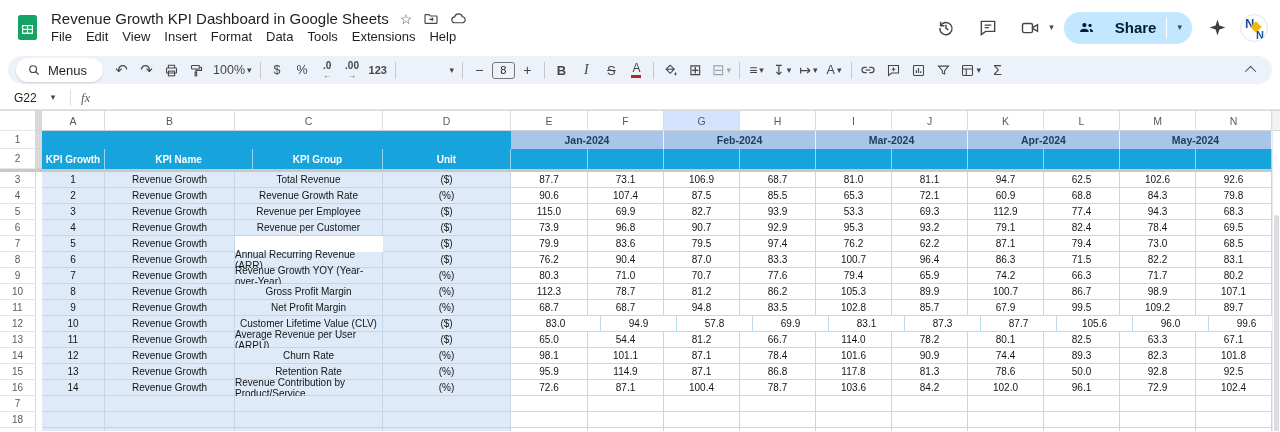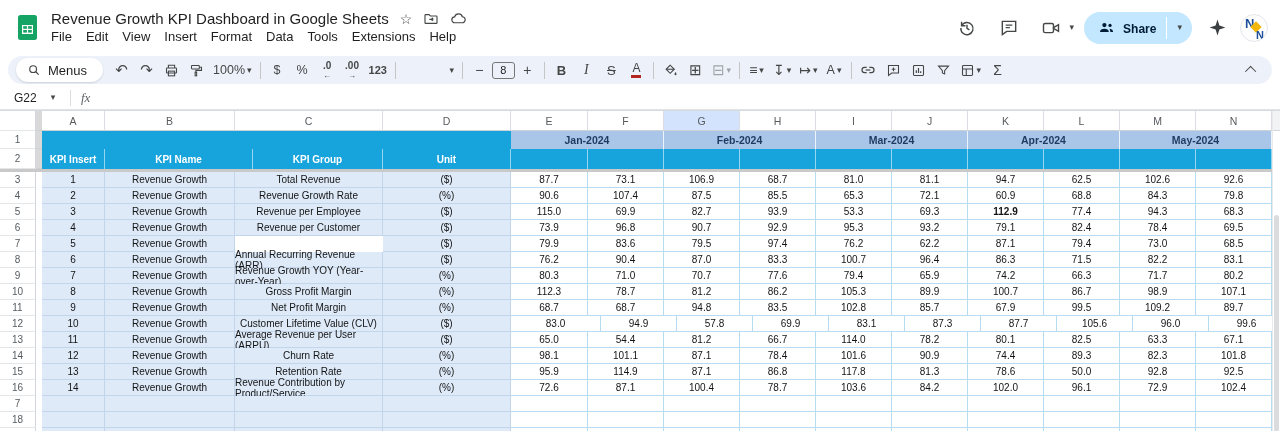--- a/index.html
+++ b/index.html
@@ -15,22 +15,22 @@
   .t-icon { color:#444746; font-size:14px; display:flex; align-items:center; cursor:pointer; }
   .menu-row { display:flex; margin-left:-7px; margin-top:1px; }
   .menu-item { font-size:13px; color:#1f1f1f; padding:1px 7px; border-radius:4px; cursor:pointer; }
   .top-right { margin-left:auto; display:flex; align-items:center; gap:4px; padding-right:12px; }
   .icon-btn { width:38px; height:38px; border-radius:50%; display:flex; align-items:center;
     justify-content:center; color:#444746; background:none; border:none; cursor:pointer; }
   .cam-wrap { display:flex; align-items:center; }
   .caret { font-size:9px; color:#444746; line-height:1; }
   .share-btn { display:flex; align-items:center; height:32px; border-radius:16px;
     background:var(--share-bg,#C2E7FF); color:var(--share-tx,#001D35); margin:0 6px; cursor:pointer; }
-  .share-main { display:flex; align-items:flex-end; gap:8px; padding:0 10px 0 14px;
-    font-size:12px; font-weight:bold; }
+  .share-main { display:flex; align-items:flex-start; gap:20px; padding:0 10px 0 14px;
+    font-size:15px; font-weight:bold; }
   .share-sep { width:1px; height:22px; background:#ffffff; }
   .share-caret { padding:0 10px; }
   .avatar { width:28px; height:28px; border-radius:50%; background:#fdfdfd; border:1px solid #e4e6ea;
     position:relative; overflow:hidden; flex:none; margin-left:4px; cursor:pointer; }
   .avatar .n1 { position:absolute; left:4px; top:1px; font-size:13px; font-weight:bold; color:#1b4e9b; }
   .avatar .n2 { position:absolute; right:3px; bottom:0px; font-size:11px; font-weight:bold; color:#1b4e9b; }
   .avatar .gold { position:absolute; left:11px; top:8px; width:8px; height:8px; background:#f3b70c;
     transform:rotate(45deg); }
 
   
@@ -334,21 +334,21 @@
       <div class="cyanblk" style="width: 469px;"></div>
       <div class="month" style="width: 153px;">Jan-2024</div>
       <div class="month" style="width: 152px;">Feb-2024</div>
       <div class="month" style="width: 152px;">Mar-2024</div>
       <div class="month" style="width: 152px;">Apr-2024</div>
       <div class="month" style="width: 152px;">May-2024</div>
     </div>
     <div class="grow" style="height: 20px;">
       <div class="gut" style="width: 36px;">2</div>
       <div class="spc grey" style="width: 6px;"></div>
-      <div class="khead" style="width: 63px;">KPI Insert</div>
+      <div class="khead" style="width: 63px;">KPI Growth</div>
       <div class="khead" style="width: 148px;">KPI Name</div>
       <div class="khead" style="width: 130px;">KPI Group</div>
       <div class="khead" style="width: 128px;">Unit</div>
       <div class="khead" style="width: 77px;"></div>
       <div class="khead" style="width: 76px;"></div>
       <div class="khead" style="width: 76px;"></div>
       <div class="khead" style="width: 76px;"></div>
       <div class="khead" style="width: 76px;"></div>
       <div class="khead" style="width: 76px;"></div>
       <div class="khead" style="width: 76px;"></div>
@@ -399,21 +399,21 @@
       <div class="lcell" style="width: 63px;">3</div>
       <div class="lcell" style="width: 130px;">Revenue Growth</div>
       <div class="lcell" style="width: 148px;">Revenue per Employee</div>
       <div class="lcell" style="width: 128px;">($)</div>
       <div class="vcell" style="width: 77px;">115.0</div>
       <div class="vcell" style="width: 76px;">69.9</div>
       <div class="vcell" style="width: 76px;">82.7</div>
       <div class="vcell" style="width: 76px;">93.9</div>
       <div class="vcell" style="width: 76px;">53.3</div>
       <div class="vcell" style="width: 76px;">69.3</div>
-      <div class="vcell" style="width: 76px; font-weight: bold;">112.9</div>
+      <div class="vcell" style="width: 76px;">112.9</div>
       <div class="vcell" style="width: 76px;">77.4</div>
       <div class="vcell" style="width: 76px;">94.3</div>
       <div class="vcell" style="width: 76px;">68.3</div>
     </div>
     <div class="grow" style="height: 16px;">
       <div class="gut" style="width: 36px;">6</div>
       <div class="spc" style="width: 6px;"></div>
       <div class="lcell" style="width: 63px;">4</div>
       <div class="lcell" style="width: 130px;">Revenue Growth</div>
       <div class="lcell" style="width: 148px;">Revenue per Customer</div>

